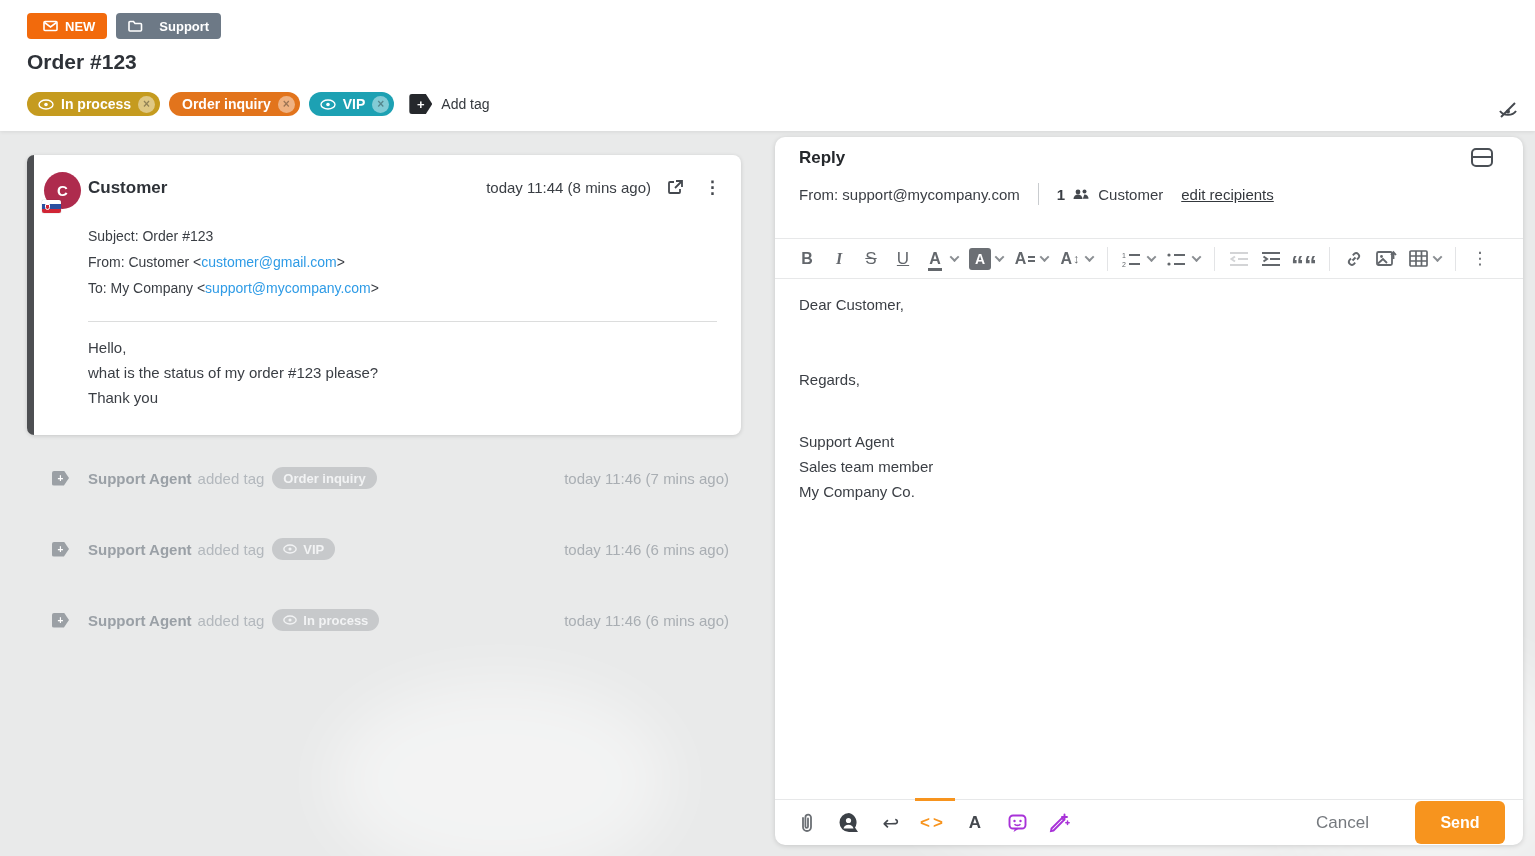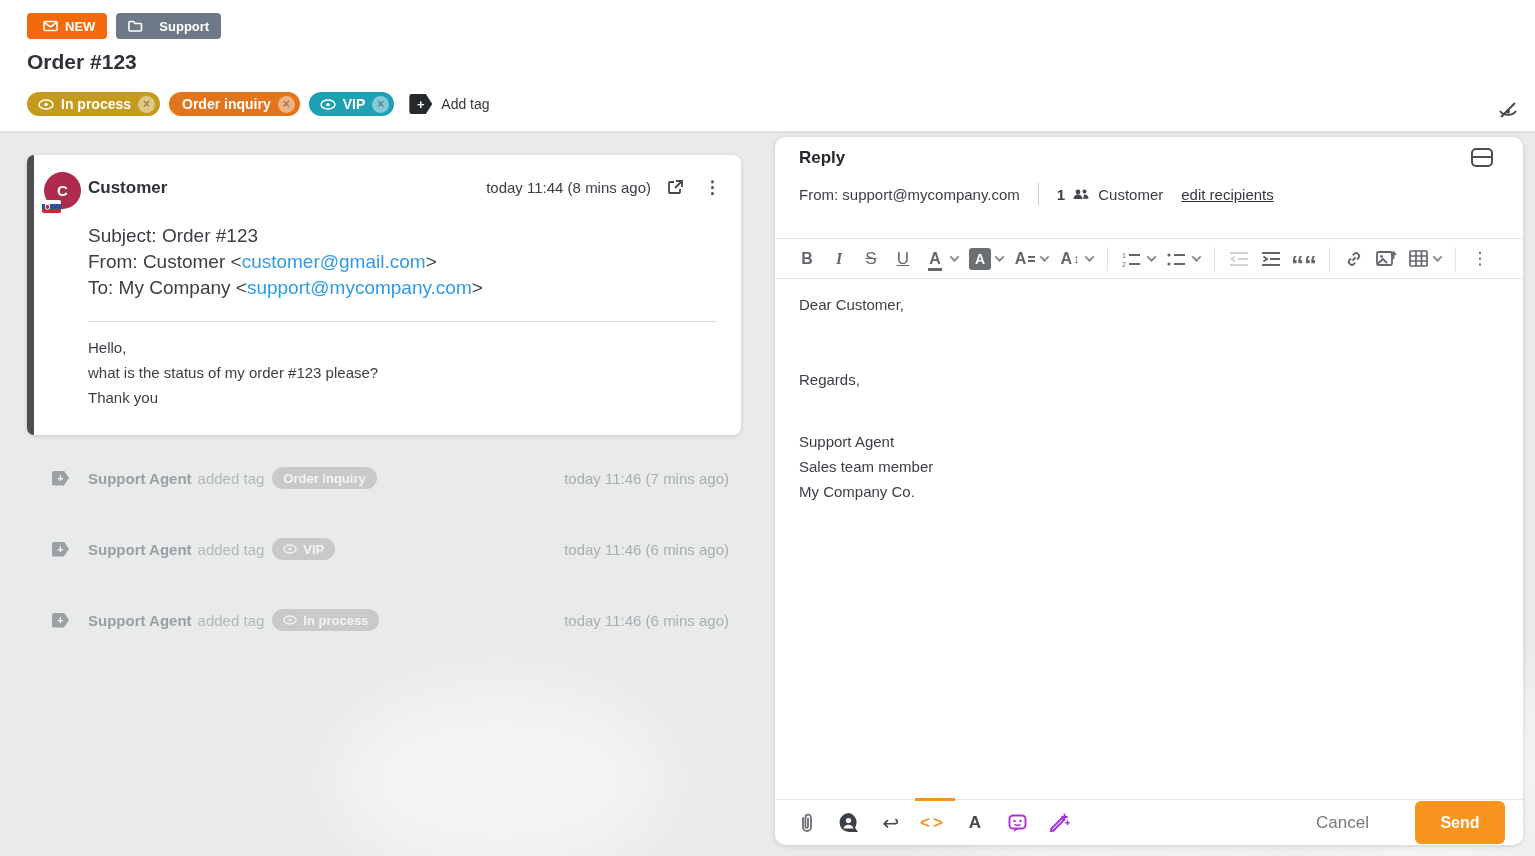--- a/index.html
+++ b/index.html
@@ -67,21 +67,21 @@
     overflow:hidden; box-shadow:0 0 1px rgba(0,0,0,.5); display:flex; flex-direction:column;
   }
   .flag .w { flex:1; background:#fff; } .flag .b { flex:1; background:#2b50a0; } .flag .r { flex:1; background:#d02535; }
   .flag .emblem { position:absolute; left:3px; top:4px; width:5px; height:6px; background:#d02535; border:1px solid #fff; border-radius:0 0 3px 3px; }
   .msg-head { position:absolute; left:61px; top:22px; right:20px; display:flex; align-items:center; }
   .sender-name { font-size:17px; font-weight:bold; color:#2e3238; }
   .msg-head .spacer { flex:1; }
   .msg-time { font-size:15px; color:#3a3e44; margin-right:16px; }
   .iconbtn { cursor:pointer; display:flex; align-items:center; justify-content:center; }
   .kebab { font-size:17px; font-weight:bold; color:#44484e; margin-left:20px; cursor:pointer; }
-  .msg-info { position:absolute; left:61px; top:68px; font-size:19px; line-height:26px; color:#3a3e44; }
+  .msg-info { position:absolute; left:61px; top:68px; font-size:14px; line-height:26px; color:#3a3e44; }
   .email-link { color:#2e9be6; cursor:pointer; }
   .msg-divider { position:absolute; left:61px; right:24px; top:166px; height:1px; background:#dcdddd; }
   .msg-body { position:absolute; left:61px; top:180px; font-size:15px; line-height:25px; color:#3a3e44; }
 
   
   .tl-row { position:absolute; left:27px; width:714px; height:26px; display:flex; align-items:center; z-index:1; }
   .tl-icon {
     width:17px; height:15px; margin-left:25px; background:#9ba0a5; color:#fff;
     clip-path:polygon(0 0,70% 0,100% 50%,70% 100%,0 100%);
     display:flex; align-items:center; justify-content:center; font-size:10px; font-weight:bold;

